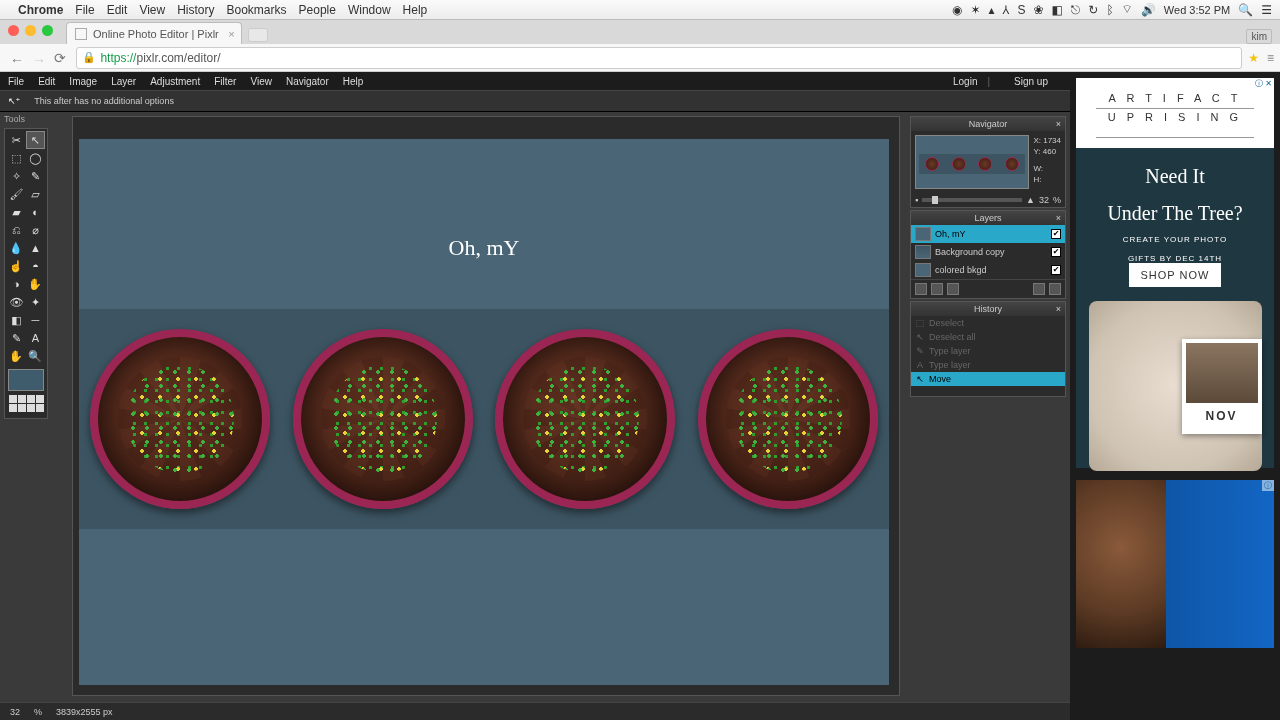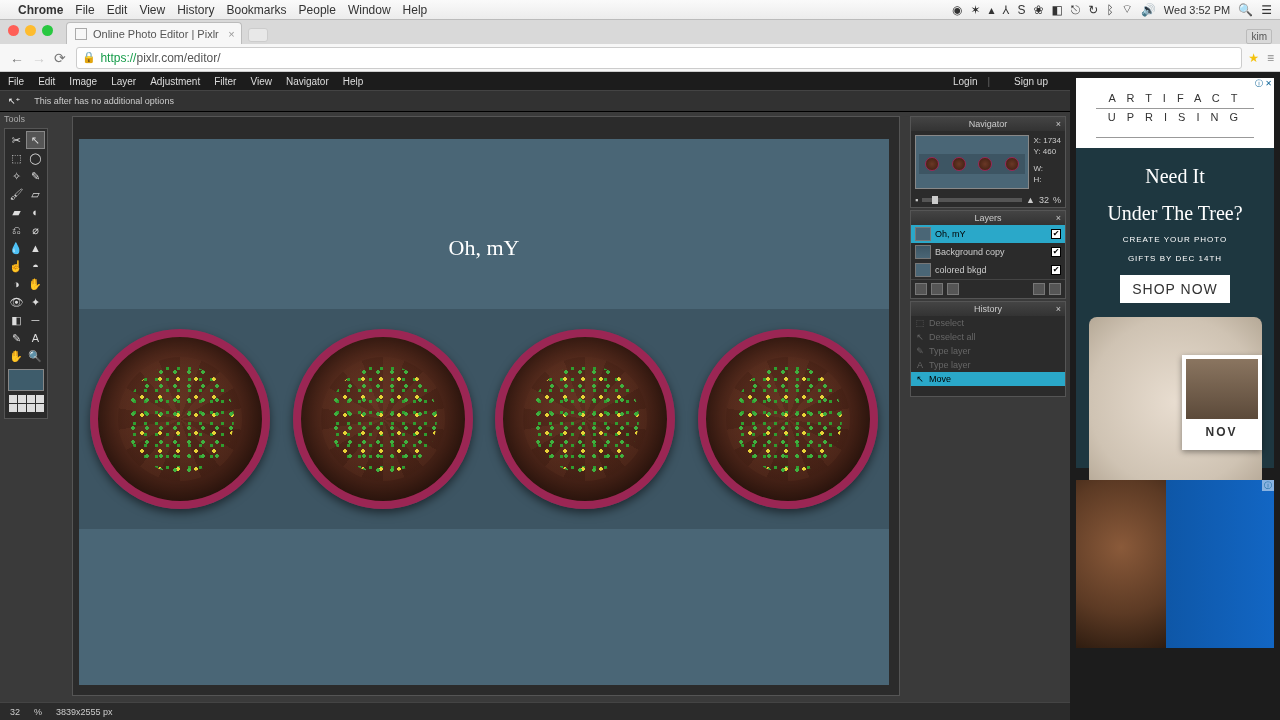--- a/index.html
+++ b/index.html
@@ -93,21 +93,21 @@
 
 
 .statusbar { position: absolute; left: 0; right: 0; bottom: 0; height: 18px; background: #2b2b2b; border-top: 1px solid #444; display: flex; align-items: center; font-size: 9px; color: #ccc; padding: 0 10px; gap: 14px; }
 
 
 .ad { background: #fff; margin-bottom: 12px; position: relative; }
 .ad1 { height: 390px; background: linear-gradient(#fff 0 70px, #1e3740 70px); color: #fff; text-align: center; }
 .ad1 .brand { padding: 14px 0; color: #333; letter-spacing: 4px; font-size: 11px; border-bottom: 1px solid #999; margin: 0 20px 27px; }
 .ad1 .h { font-family: Georgia, serif; font-size: 20px; margin-top: 14px; }
 .ad1 .sub { font-size: 8px; letter-spacing: 1px; margin-top: 10px; }
-.ad1 .btn { display: inline-block; background: #fff; color: #333; padding: 6px 12px; font-size: 14px; letter-spacing: 1px; margin-top: 12px; }
+.ad1 .btn { display: inline-block; background: #fff; color: #333; padding: 6px 12px; font-size: 11px; letter-spacing: 1px; }
 .ad1 .paper { margin: 14px auto 0; width: 173px; height: 170px; background: radial-gradient(ellipse at center, #e8ddd0 0%, #cfc3b3 70%, #b5a896 100%); border-radius: 8px; display: flex; align-items: center; justify-content: flex-end; }
 .ad1 .polaroid { width: 80px; height: 95px; background: #fff; box-shadow: 0 2px 6px rgba(0,0,0,.4); padding: 4px; }
 .ad1 .polaroid .img { width: 100%; height: 60px; background: linear-gradient(#8a7560,#5c4a3a); }
 .ad1 .polaroid .cap { font-size: 12px; color: #333; margin-top: 6px; font-weight: 600; letter-spacing: 2px; }
 
 .ad2 { height: 168px; background: linear-gradient(90deg, #0b4a8f 0%, #1266c4 100%); display: flex; }
 .ad2 .face { width: 90px; background: radial-gradient(circle at 50% 40%, #8a5a3a 0%, #5c3a24 60%, #2e1c10 100%); }
 .ad2 .copy { flex: 1; color: #fff; padding: 10px 8px; font-size: 13px; font-weight: 700; font-style: italic; text-align: right; }
 .ad2 .small { font-size: 7px; font-weight: 400; font-style: normal; margin-top: 6px; }
 .ad2 .logo { width: 34px; height: 34px; border-radius: 50%; background: radial-gradient(#fff 0 40%, #e21 42% 60%, #fff 62%); margin-left: auto; margin-top: 6px; }

